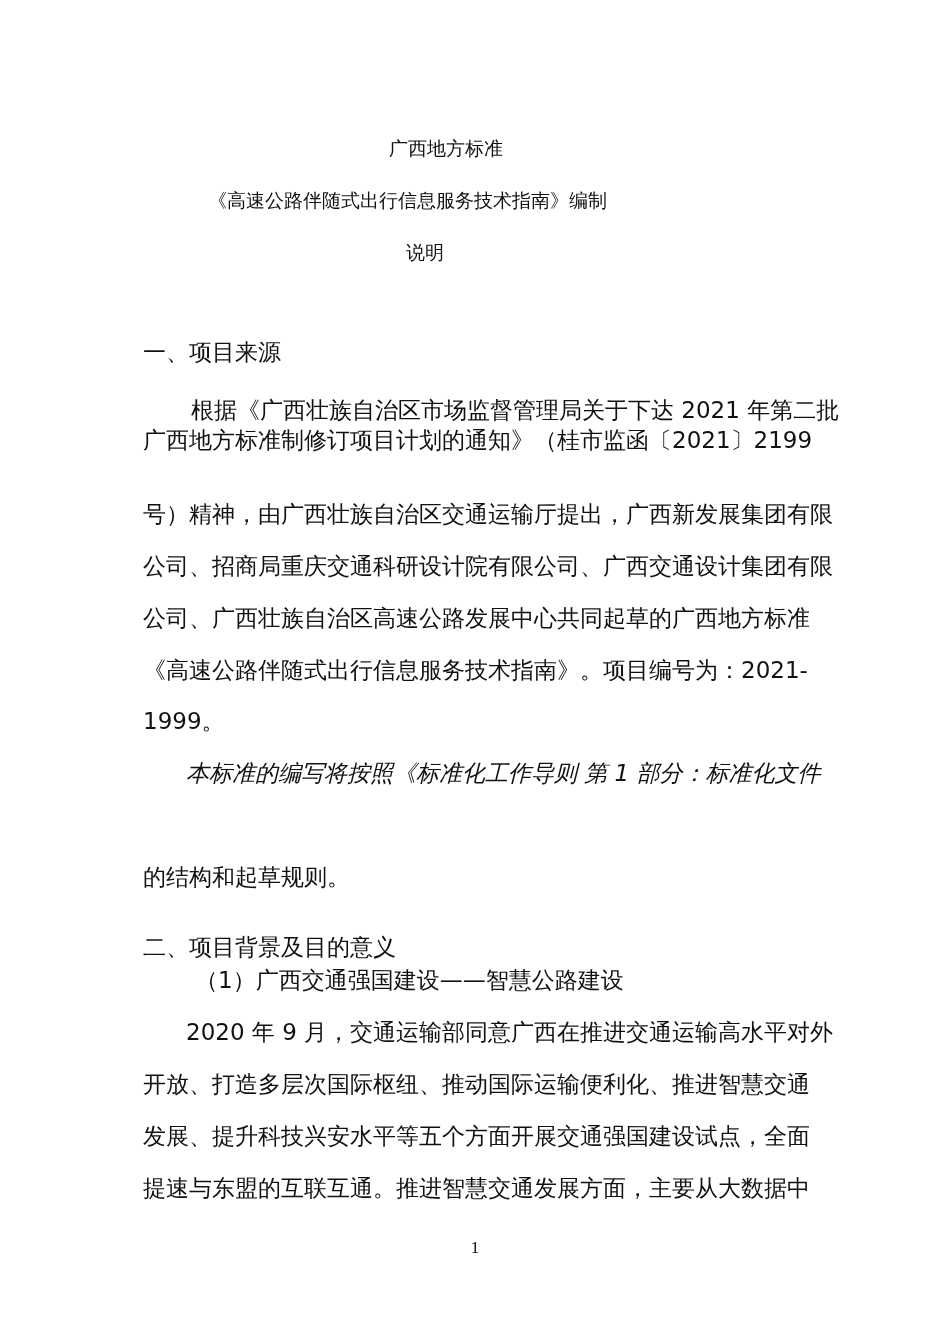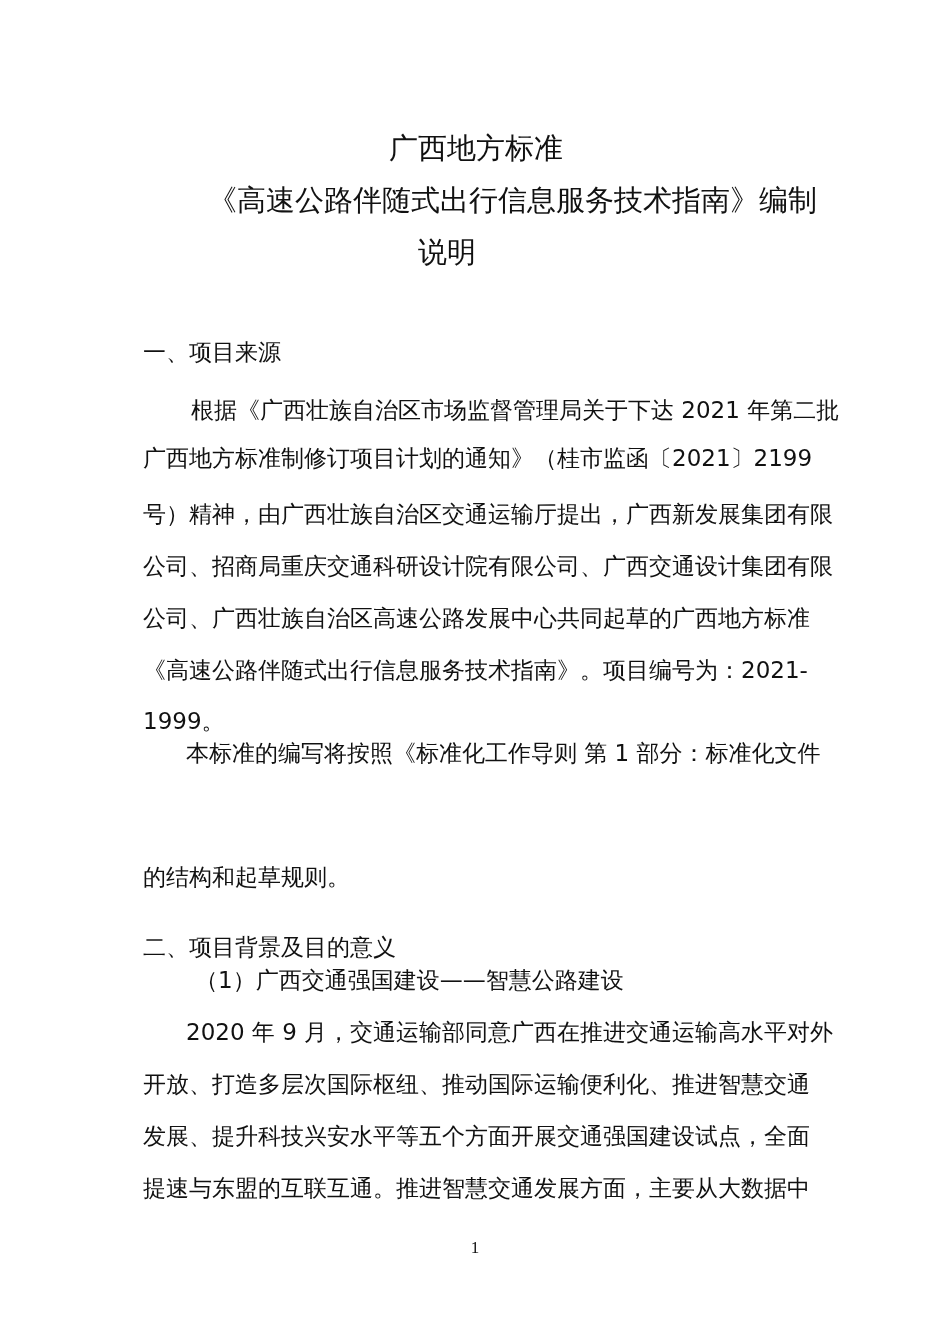--- a/index.html
+++ b/index.html
@@ -17,21 +17,21 @@
     }
     .page {
       position: absolute;
       left: 0; top: 0;
       width: 950px;
       height: 1344px;
       background: #ffffff;
     }
     .title-line {
       position: absolute;
-      font-size: 29px;
+      font-size: 19px;
       line-height: 36px;
       white-space: nowrap;
       letter-spacing: 0px;
     }
     .line {
       position: absolute;
       left: 143px;
       font-size: 23px;
       line-height: 30px;
       white-space: nowrap;
@@ -46,33 +46,33 @@
       font-size: 17px;
     }
   </style>
 </head>
 <body>
 
 <div class="page">
 
   <div class="title-line" style="left:389px; top:130px;">广西地方标准</div>
   <div class="title-line" style="left:208px; top:182px;text-align:right;">《高速公路伴随式出行信息服务技术指南》编制</div>
-  <div class="title-line" style="left:418px; top:234px;">说明</div>
+  <div class="title-line" style="left:406px; top:234px;">说明</div>
 
   <div class="line" style="top:337px;">一、项目来源</div>
 
   <div class="line" style="top:395px; left:191px;">根据《广西壮族自治区市场监督管理局关于下达 2021 年第二批</div>
-  <div class="line" style="top:443px;text-align:center;">广西地方标准制修订项目计划的通知》（桂市监函〔2021〕2199</div>
+  <div class="line" style="top:425px;text-align:center;">广西地方标准制修订项目计划的通知》（桂市监函〔2021〕2199</div>
   <div class="line" style="top:551px;">公司、招商局重庆交通科研设计院有限公司、广西交通设计集团有限</div>
   <div class="line" style="top:499px;">号）精神，由广西壮族自治区交通运输厅提出，广西新发展集团有限</div>
   <div class="line" style="top:603px;">公司、广西壮族自治区高速公路发展中心共同起草的广西地方标准</div>
   <div class="line" style="top:655px;">《高速公路伴随式出行信息服务技术指南》。项目编号为：2021-</div>
   <div class="line" style="top:706px;">1999。</div>
 
-  <div class="line" style="top:738px; left:186px;">本标准的编写将按照《标准化工作导则  第 1 部分：标准化文件</div>
+  <div class="line" style="top:758px; left:186px;font-style:italic;">本标准的编写将按照《标准化工作导则  第 1 部分：标准化文件</div>
   <div class="line" style="top:862px;">的结构和起草规则。</div>
 
   <div class="line" style="top:913px;margin-top:19px;">二、项目背景及目的意义</div>
   <div class="line" style="top:965px; left:195px;">（1）广西交通强国建设——智慧公路建设</div>
 
   <div class="line" style="top:1017px; left:186px;text-align:right;">2020  年 9 月，交通运输部同意广西在推进交通运输高水平对外</div>
   <div class="line" style="top:1069px;">开放、打造多层次国际枢纽、推动国际运输便利化、推进智慧交通</div>
   <div class="line" style="top:1121px;">发展、提升科技兴安水平等五个方面开展交通强国建设试点，全面</div>
   <div class="line" style="top:1173px;">提速与东盟的互联互通。推进智慧交通发展方面，主要从大数据中</div>
 

